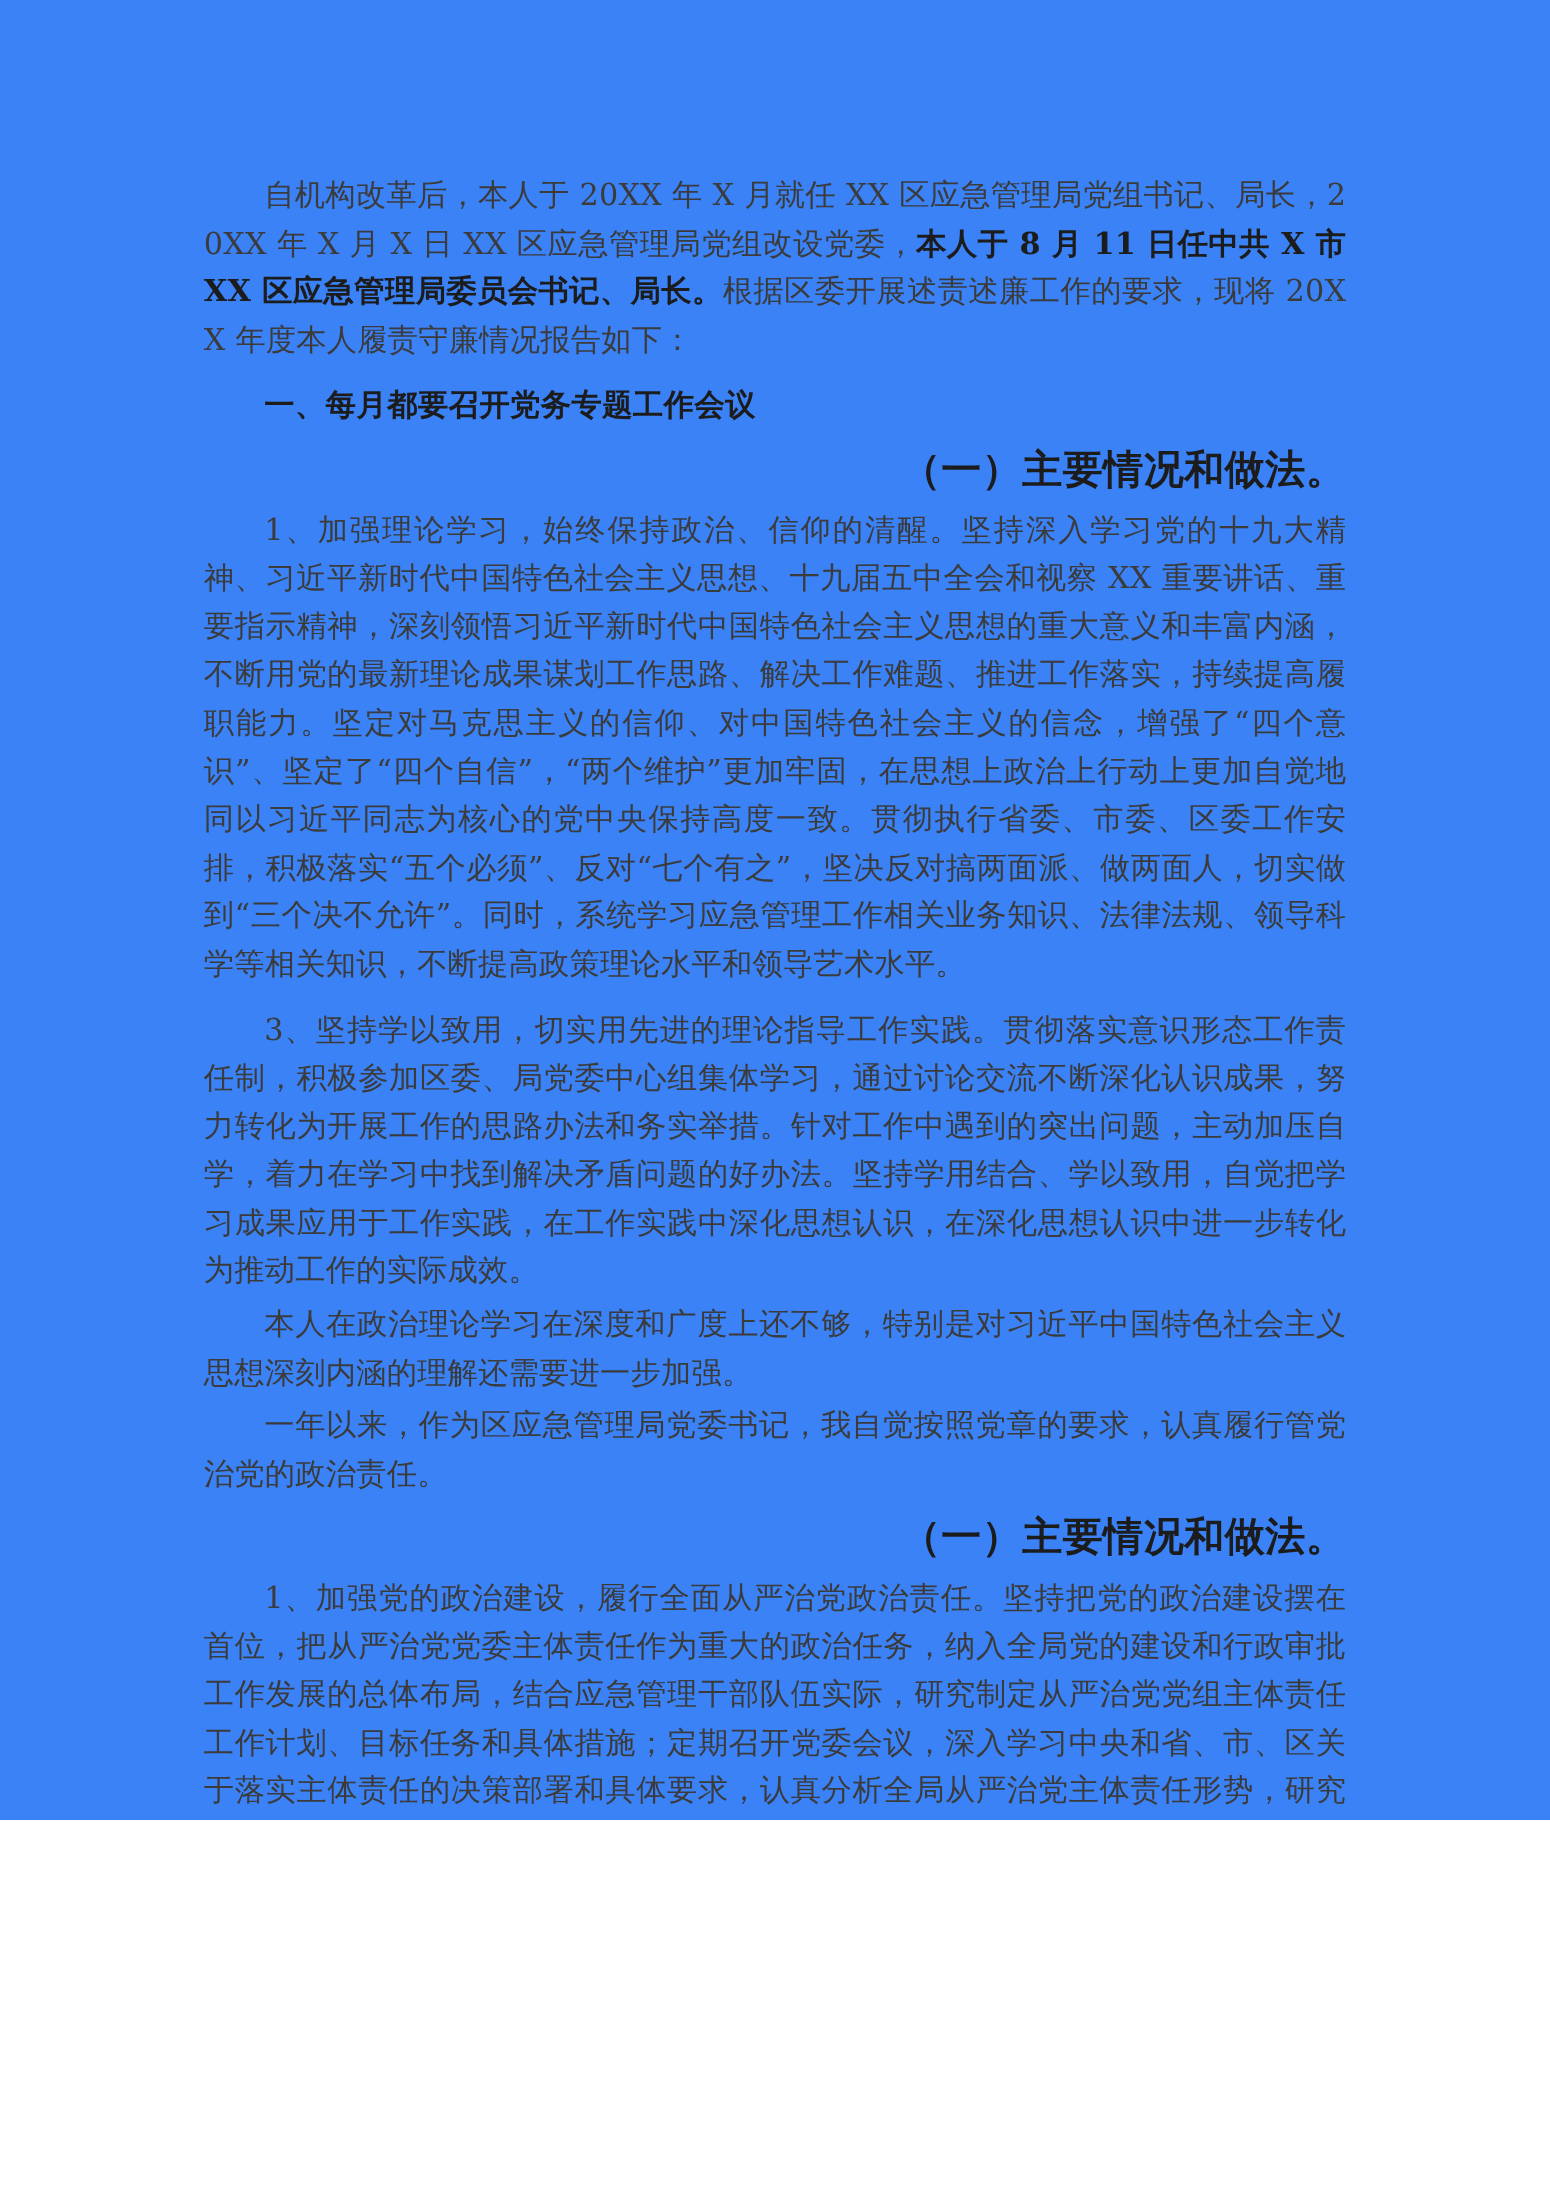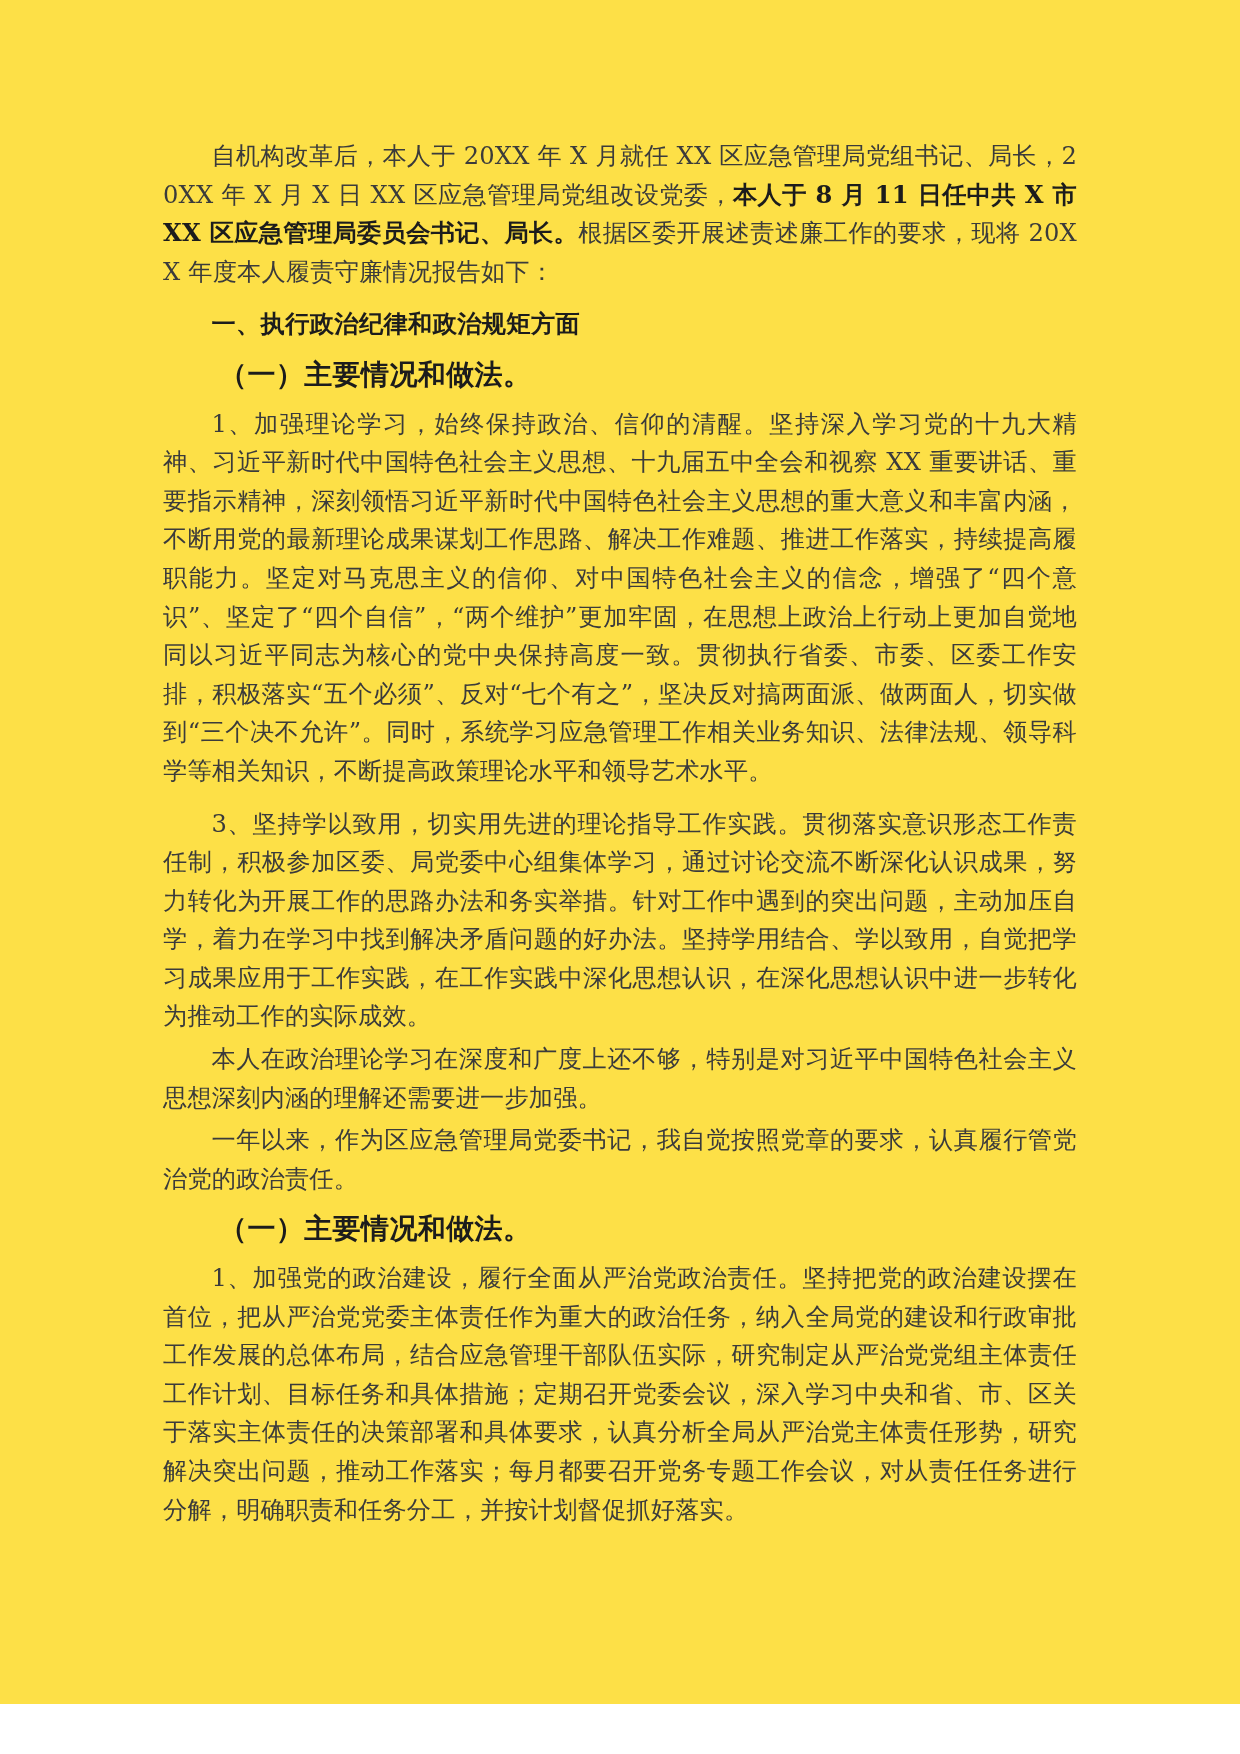--- a/index.html
+++ b/index.html
@@ -7,23 +7,23 @@
     margin: 0;
     padding: 0;
     background: #ffffff;
   }
   body {
     font-family: "DejaVu Serif", "Liberation Serif", serif;
   }
   .page {
     position: relative;
     width: 1240px;
-    height: 1704px;
+    height: 1456px;
     margin: 0 auto;
-    background: #fde047;
+    background: #3b82f6;
     box-sizing: border-box;
     overflow: hidden;
   }
   .content {
     position: absolute;
     left: 163px;
     top: 137px;
     width: 914px;
   }
   
@@ -50,39 +50,40 @@
     line-height: 38.6px;
     font-weight: bold;
     color: #1c1c1c;
     text-indent: 2em;
     margin: 14px 0 10px 0;
     letter-spacing: 0.4px;
   }
   
   .h2 {
     font-family: "DejaVu Sans", "Liberation Sans", sans-serif;
-    font-size: 28px;
+    font-size: 32px;
     line-height: 38.6px;
     font-weight: bold;
     color: #1c1c1c;
     text-indent: 2em;
     margin: 12px 0 10px 0;
     letter-spacing: 0.4px;
+    text-align: right;
   }
   .gap-sm { height: 10px; }
 </style>
 </head>
 <body>
 
 <div class="page">
   <div class="content">
 
     <p class="para"><span>自机构改革后，本人于 20XX 年 X 月就任 XX 区应急管理局党组书记、局长，20XX 年 X 月 X 日 XX 区应急管理局党组改设党委，</span><span class="bold-run">本人于 8 月 11 日任中共 X 市 XX 区应急管理局委员会书记、局长。</span><span>根据区委开展述责述廉工作的要求，现将 20XX 年度本人履责守廉情况报告如下：</span></p>
 
-    <h1 class="h1">一、执行政治纪律和政治规矩方面</h1>
+    <h1 class="h1">一、每月都要召开党务专题工作会议</h1>
 
     <h2 class="h2">（一）主要情况和做法。</h2>
 
     <p class="para">1、加强理论学习，始终保持政治、信仰的清醒。坚持深入学习党的十九大精神、习近平新时代中国特色社会主义思想、十九届五中全会和视察 XX 重要讲话、重要指示精神，深刻领悟习近平新时代中国特色社会主义思想的重大意义和丰富内涵，不断用党的最新理论成果谋划工作思路、解决工作难题、推进工作落实，持续提高履职能力。坚定对马克思主义的信仰、对中国特色社会主义的信念，增强了“四个意识”、坚定了“四个自信”，“两个维护”更加牢固，在思想上政治上行动上更加自觉地同以习近平同志为核心的党中央保持高度一致。贯彻执行省委、市委、区委工作安排，积极落实“五个必须”、反对“七个有之”，坚决反对搞两面派、做两面人，切实做到“三个决不允许”。同时，系统学习应急管理工作相关业务知识、法律法规、领导科学等相关知识，不断提高政策理论水平和领导艺术水平。</p>
 
     <div class="gap-sm"></div>
 
     <p class="para">3、坚持学以致用，切实用先进的理论指导工作实践。贯彻落实意识形态工作责任制，积极参加区委、局党委中心组集体学习，通过讨论交流不断深化认识成果，努力转化为开展工作的思路办法和务实举措。针对工作中遇到的突出问题，主动加压自学，着力在学习中找到解决矛盾问题的好办法。坚持学用结合、学以致用，自觉把学习成果应用于工作实践，在工作实践中深化思想认识，在深化思想认识中进一步转化为推动工作的实际成效。</p>
 
 

